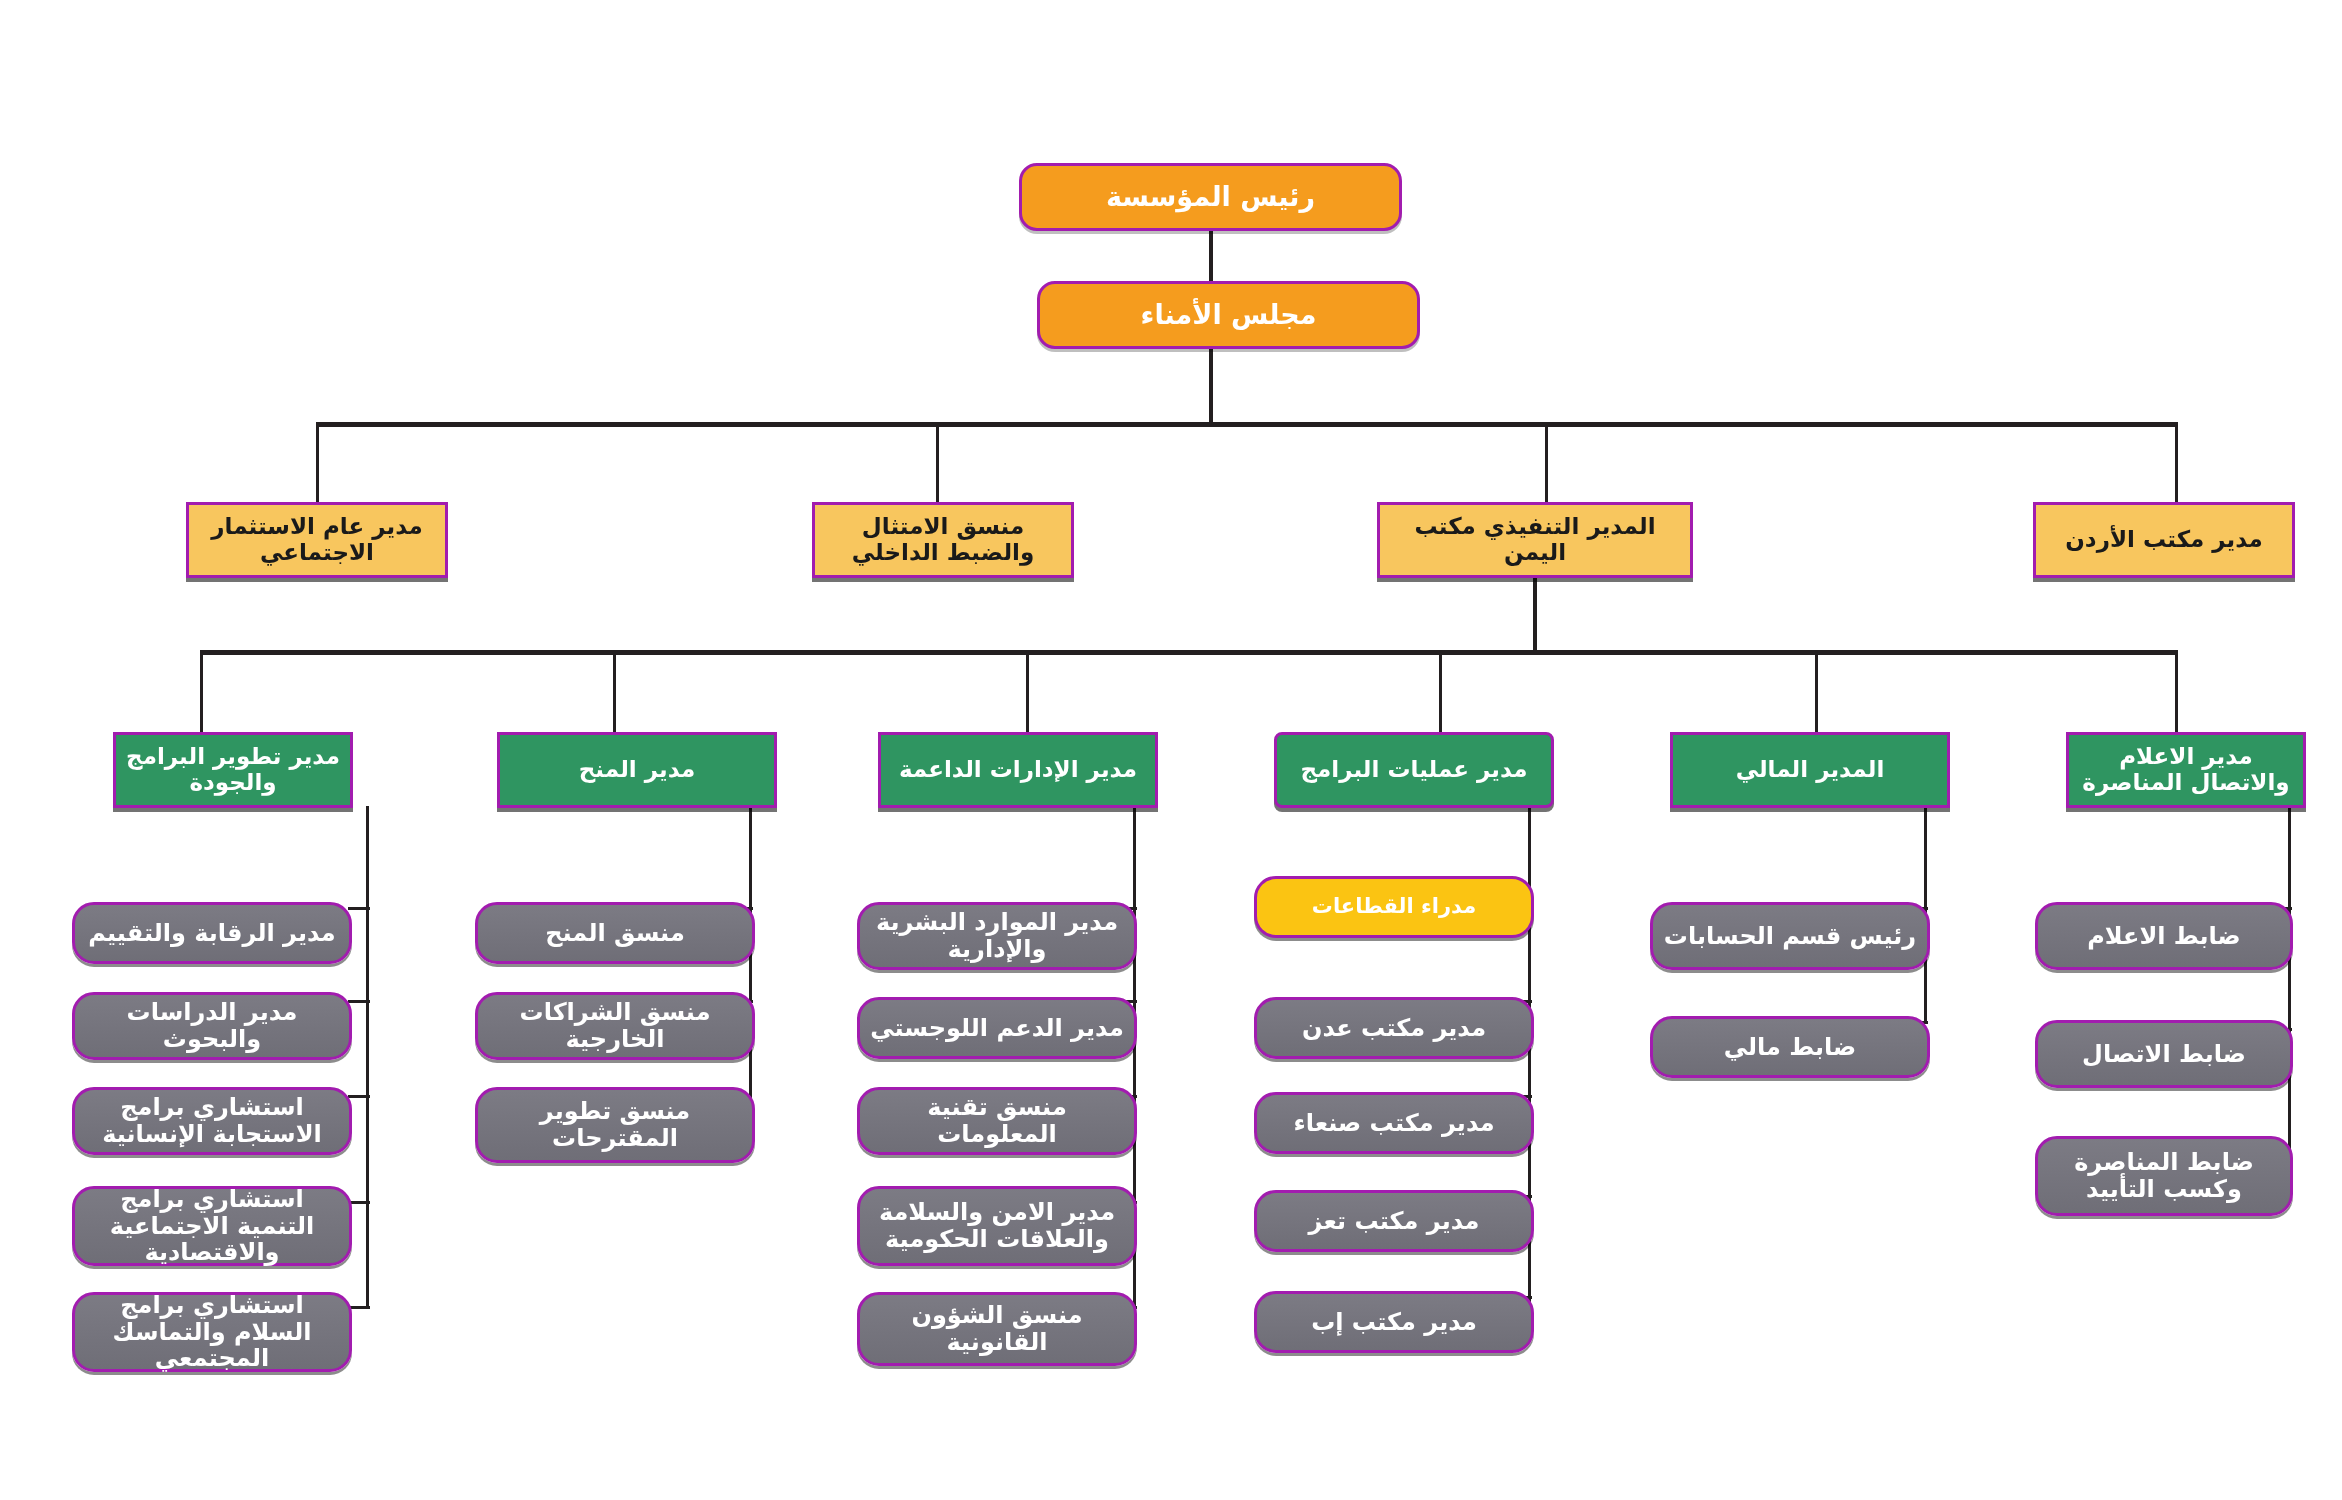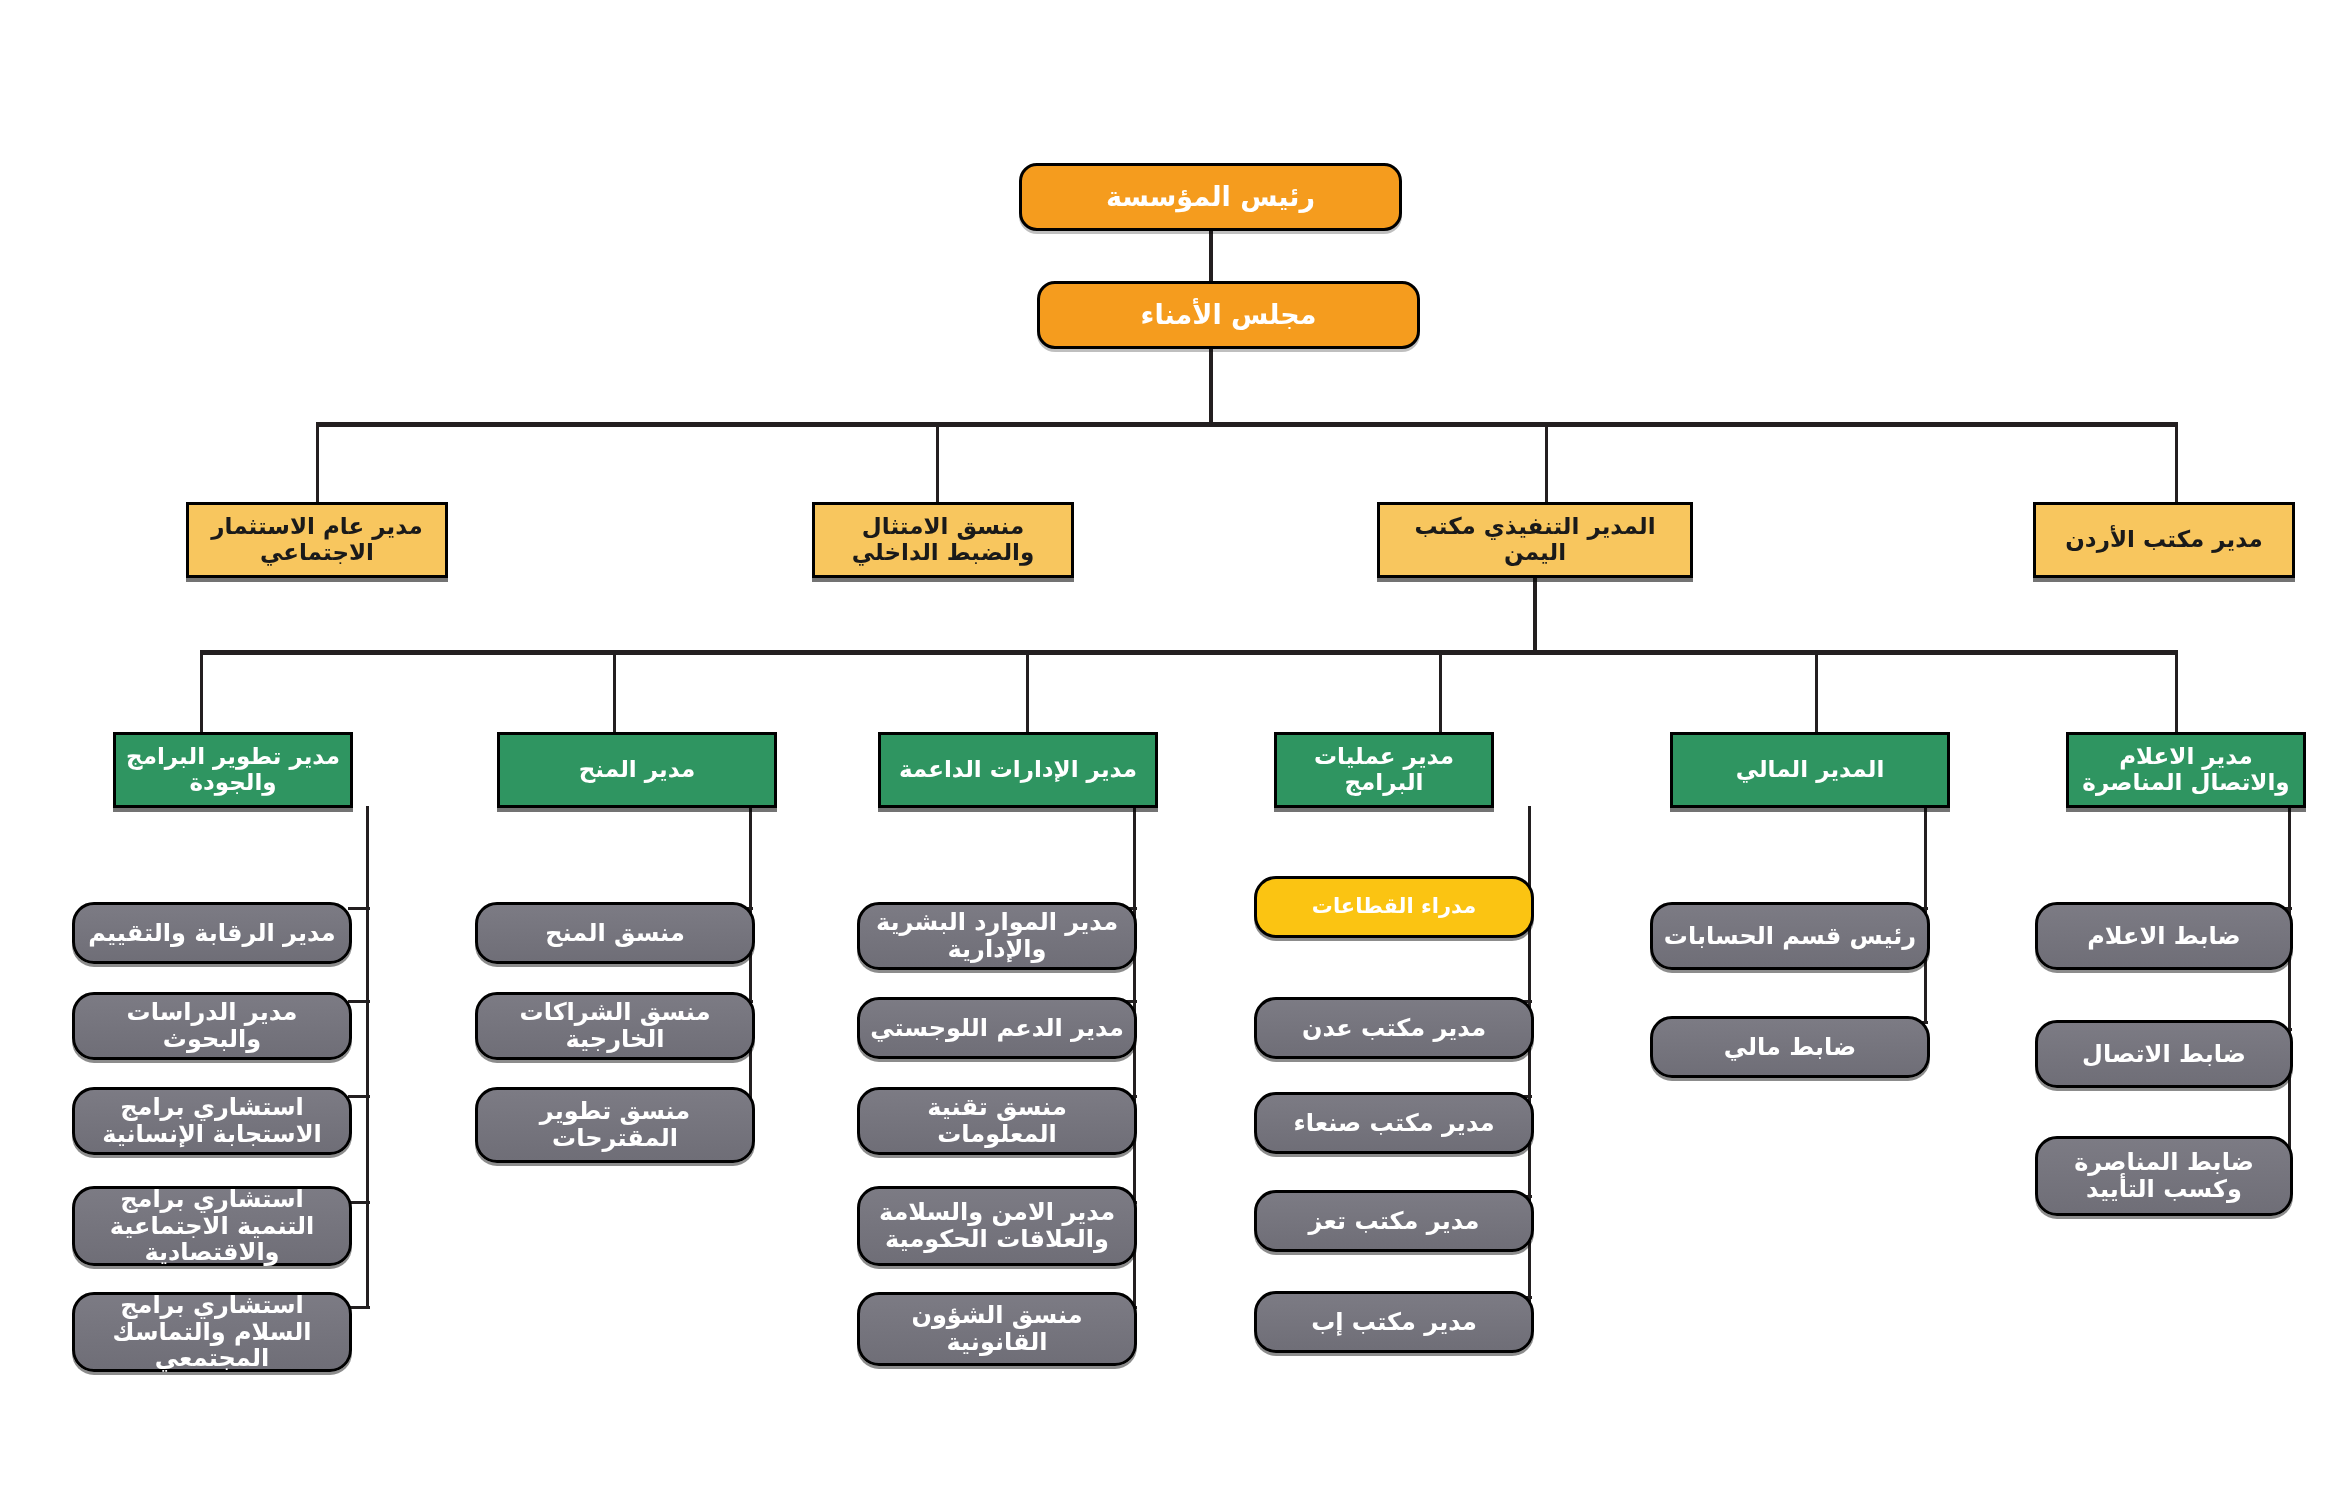--- a/index.html
+++ b/index.html
@@ -14,21 +14,21 @@
   .ln.v{width:3px;}
   .ln.h{height:3px;}
   .ln.thick{height:5px;}
 
   
   .node{
     position:absolute;
     box-sizing:border-box;
     display:flex;align-items:center;justify-content:center;
     text-align:center;
-    border:3px solid #000000;
+    border:3px solid #a21caf;
     line-height:1.12;
     padding:2px 6px;
     font-weight:bold;
     z-index:3;
   }
   .node span{display:block;width:100%;}
 
   
   .n-top{
     background:#F59C1E;color:#ffffff;
@@ -120,21 +120,21 @@
 
   <div class="node n-green" style="left:113px;top:732px;width:240px;height:76px;">
     <span>مدير تطوير البرامج والجودة</span>
   </div>
   <div class="node n-green" style="left:497px;top:732px;width:280px;height:76px;">
     <span>مدير المنح</span>
   </div>
   <div class="node n-green" style="left:878px;top:732px;width:280px;height:76px;">
     <span>مدير الإدارات الداعمة</span>
   </div>
-  <div class="node n-green" style="left:1274px;top:732px;width:220px;height:76px;">
+  <div class="node n-green" style="left:1274px;top:732px;width:280px;height:76px;border-radius:8px;">
     <span>مدير عمليات البرامج</span>
   </div>
   <div class="node n-green" style="left:1670px;top:732px;width:280px;height:76px;">
     <span>المدير المالي</span>
   </div>
   <div class="node n-green" style="left:2066px;top:732px;width:240px;height:76px;">
     <span>مدير الاعلام والاتصال المناصرة</span>
   </div>
 
   <div class="ln v" style="left:366px;top:806px;height:503px;"></div>

